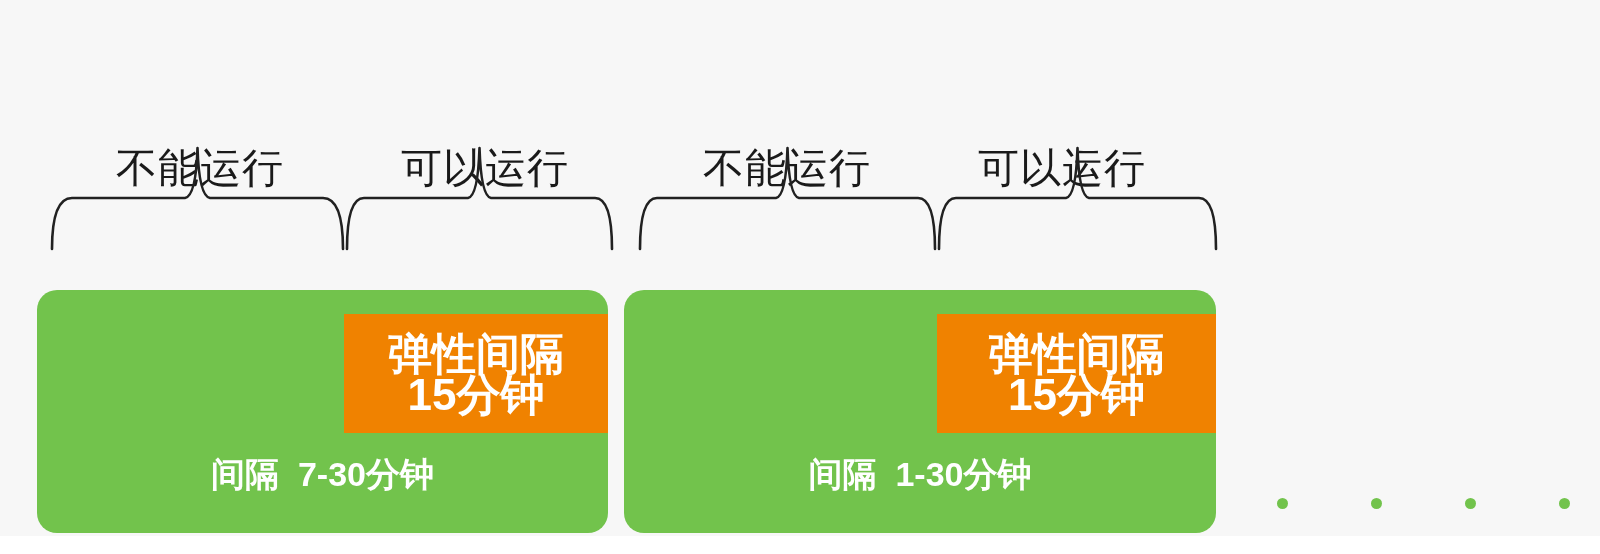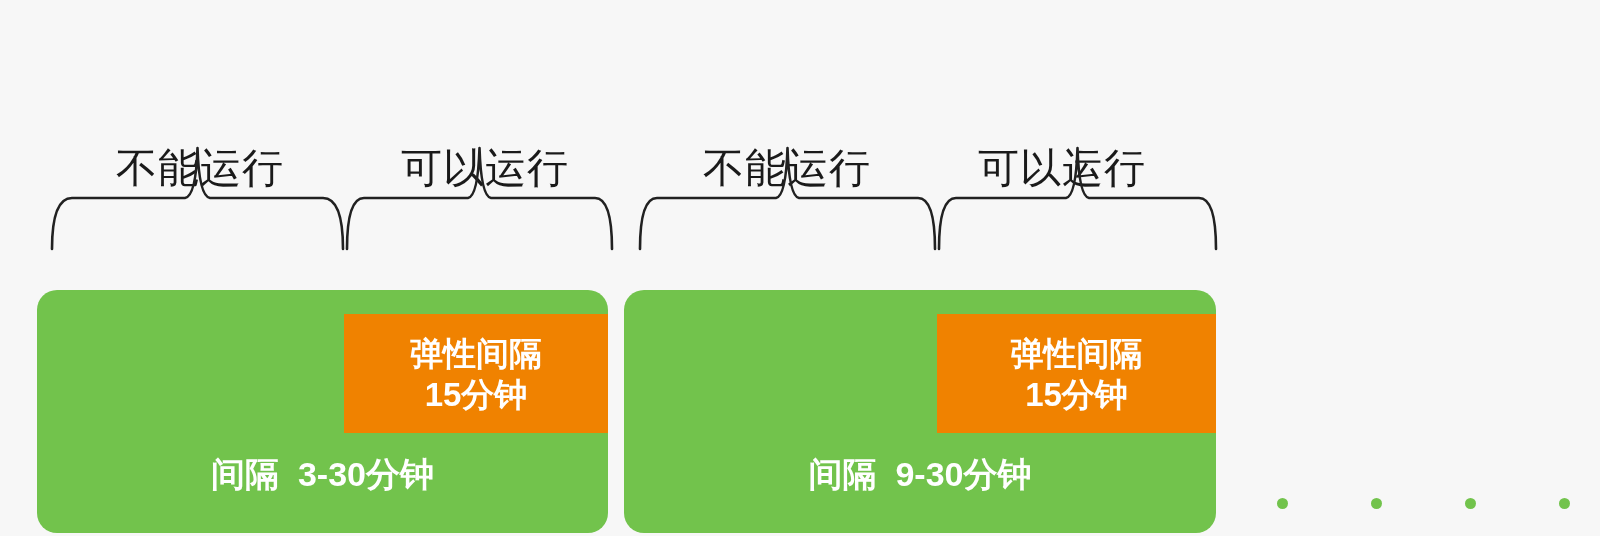--- a/index.html
+++ b/index.html
@@ -55,21 +55,21 @@
   }
   .block-1 { left: 37px;  width: 571px; }
   .block-2 { left: 624px; width: 592px; }
 
   .flex-box {
     position: absolute;
     top: 24px;
     height: 119px;
     background: var(--orange, #f08200);
     color: var(--text-light, #ffffff);
-    font-size: 33px;
+    font-size: 44px;
     line-height: 41px;
     font-weight: 600;
     text-align: center;
     display: flex;
     flex-direction: column;
     justify-content: center;
     align-items: center;
   }
   .block-1 .flex-box { left: 307px; width: 264px; }
   .block-2 .flex-box { left: 313px; width: 279px; }
@@ -127,29 +127,29 @@
     <path d="M 347 249 Q 347 198 364 198 L 468 198 Q 478 196 479.5 148 Q 481 196 491 198 L 595 198 Q 612 198 612 249"></path>
     <path d="M 640 249 Q 640 198 657 198 L 776 198 Q 786 196 787.5 148 Q 789 196 799 198 L 918 198 Q 935 198 935 249"></path>
     <path d="M 939 249 Q 939 198 956 198 L 1066 198 Q 1076 196 1077.5 148 Q 1079 196 1089 198 L 1199 198 Q 1216 198 1216 249"></path>
   </svg>
 
   <div class="block block-1">
     <div class="flex-box">
       <div>弹性间隔</div>
       <div>15分钟</div>
     </div>
-    <div class="interval-label">间隔  3-30分钟</div>
+    <div class="interval-label">间隔  7-30分钟</div>
   </div>
 
   <div class="block block-2">
     <div class="flex-box">
       <div>弹性间隔</div>
       <div>15分钟</div>
     </div>
-    <div class="interval-label">间隔  9-30分钟</div>
+    <div class="interval-label">间隔  1-30分钟</div>
   </div>
 
   <div class="dots">
       <span class="dot"></span>
       <span class="dot"></span>
       <span class="dot"></span>
       <span class="dot"></span>
     </div>
 
 </div>

